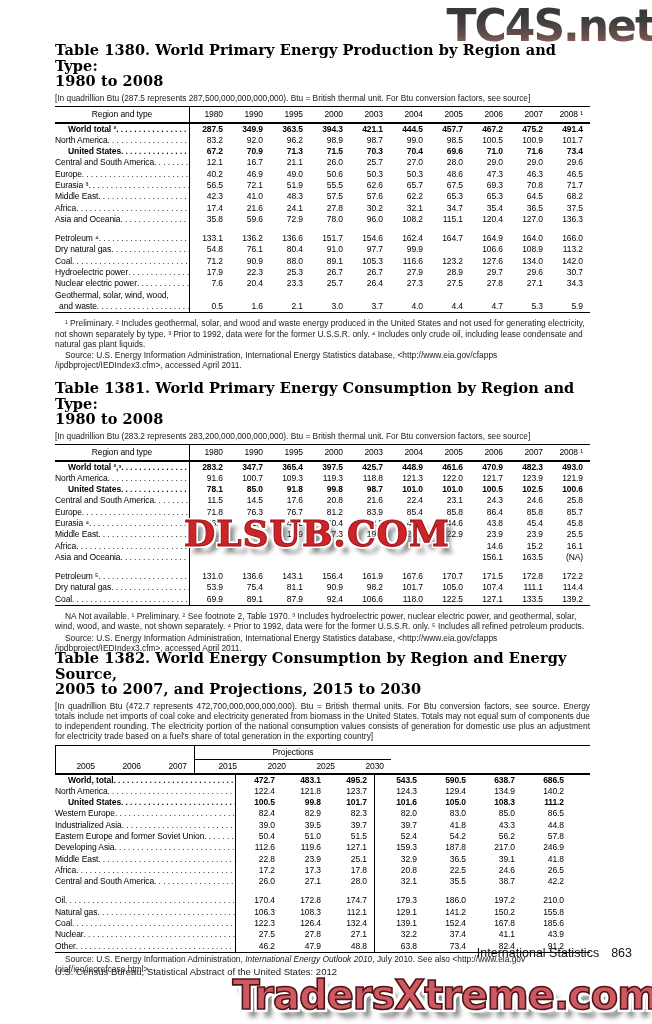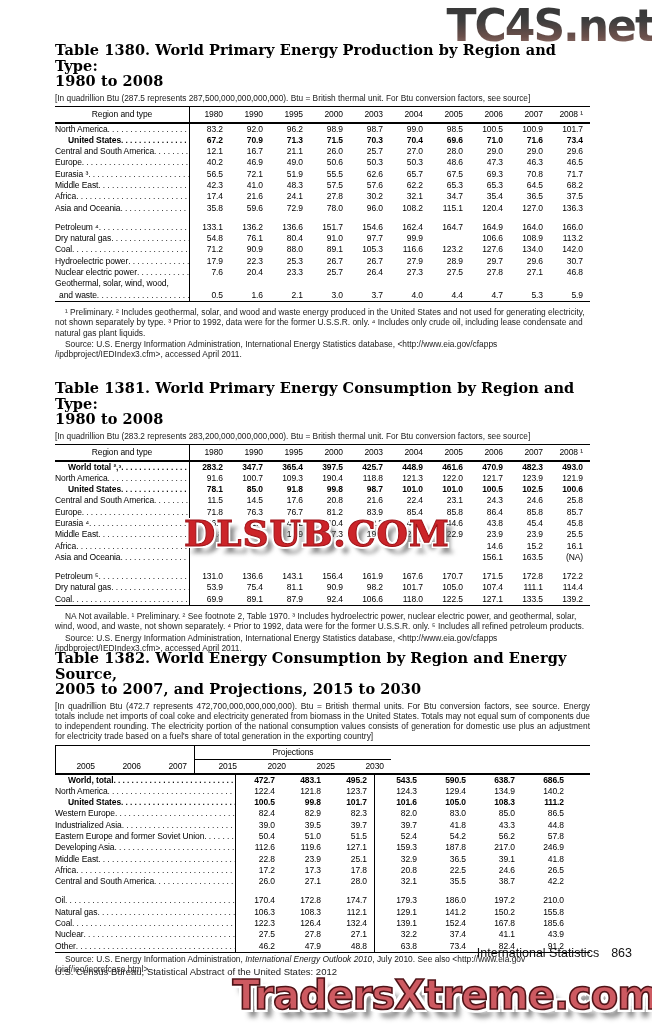--- a/index.html
+++ b/index.html
@@ -76,20 +76,38 @@
             <div class="dcell" style="width: 40px;">2000</div>
             <div class="dcell" style="width: 40px;">2003</div>
             <div class="dcell" style="width: 40px;">2004</div>
             <div class="dcell" style="width: 40px;">2005</div>
             <div class="dcell" style="width: 40px;">2006</div>
             <div class="dcell" style="width: 40px;">2007</div>
             <div class="dcell" style="width: 40px;">2008 ¹</div>
           </div>
         </div>
         <div class="tbody">
+          <div class="trow bold">
+            <div class="lcell" style="width: 135px;">
+              <div class="lbl" style="padding-left: 13px;">World total ²</div>
+              <div class="dots"></div>
+            </div>
+            <div class="dgroup">
+              <div class="dcell" style="width: 40px;">287.5</div>
+              <div class="dcell" style="width: 40px;">349.9</div>
+              <div class="dcell" style="width: 40px;">363.5</div>
+              <div class="dcell" style="width: 40px;">394.3</div>
+              <div class="dcell" style="width: 40px;">421.1</div>
+              <div class="dcell" style="width: 40px;">444.5</div>
+              <div class="dcell" style="width: 40px;">457.7</div>
+              <div class="dcell" style="width: 40px;">467.2</div>
+              <div class="dcell" style="width: 40px;">475.2</div>
+              <div class="dcell" style="width: 40px;">491.4</div>
+            </div>
+          </div>
           <div class="trow">
             <div class="lcell" style="width: 135px;">
               <div class="lbl">North America</div>
               <div class="dots"></div>
             </div>
             <div class="dgroup">
               <div class="dcell" style="width: 40px;">83.2</div>
               <div class="dcell" style="width: 40px;">92.0</div>
               <div class="dcell" style="width: 40px;">96.2</div>
               <div class="dcell" style="width: 40px;">98.9</div>
@@ -322,21 +340,21 @@
             <div class="dgroup">
               <div class="dcell" style="width: 40px;">7.6</div>
               <div class="dcell" style="width: 40px;">20.4</div>
               <div class="dcell" style="width: 40px;">23.3</div>
               <div class="dcell" style="width: 40px;">25.7</div>
               <div class="dcell" style="width: 40px;">26.4</div>
               <div class="dcell" style="width: 40px;">27.3</div>
               <div class="dcell" style="width: 40px;">27.5</div>
               <div class="dcell" style="width: 40px;">27.8</div>
               <div class="dcell" style="width: 40px;">27.1</div>
-              <div class="dcell" style="width: 40px;">46.8</div>
+              <div class="dcell" style="width: 40px;">34.3</div>
             </div>
           </div>
           <div class="trow">
             <div class="lcell" style="width: 135px;">
               <div class="lbl">Geothermal, solar, wind, wood,</div>
             </div>
             <div class="dgroup">
               <div class="dcell" style="width: 40px;"></div>
               <div class="dcell" style="width: 40px;"></div>
               <div class="dcell" style="width: 40px;"></div>
@@ -413,21 +431,21 @@
           </div>
           <div class="trow">
             <div class="lcell" style="width: 135px;">
               <div class="lbl">North America</div>
               <div class="dots"></div>
             </div>
             <div class="dgroup">
               <div class="dcell" style="width: 40px;">91.6</div>
               <div class="dcell" style="width: 40px;">100.7</div>
               <div class="dcell" style="width: 40px;">109.3</div>
-              <div class="dcell" style="width: 40px;">190.4</div>
+              <div class="dcell" style="width: 40px;">119.3</div>
               <div class="dcell" style="width: 40px;">118.8</div>
               <div class="dcell" style="width: 40px;">121.3</div>
               <div class="dcell" style="width: 40px;">122.0</div>
               <div class="dcell" style="width: 40px;">121.7</div>
               <div class="dcell" style="width: 40px;">123.9</div>
               <div class="dcell" style="width: 40px;">121.9</div>
             </div>
           </div>
           <div class="trow bold">
             <div class="lcell" style="width: 135px;">

